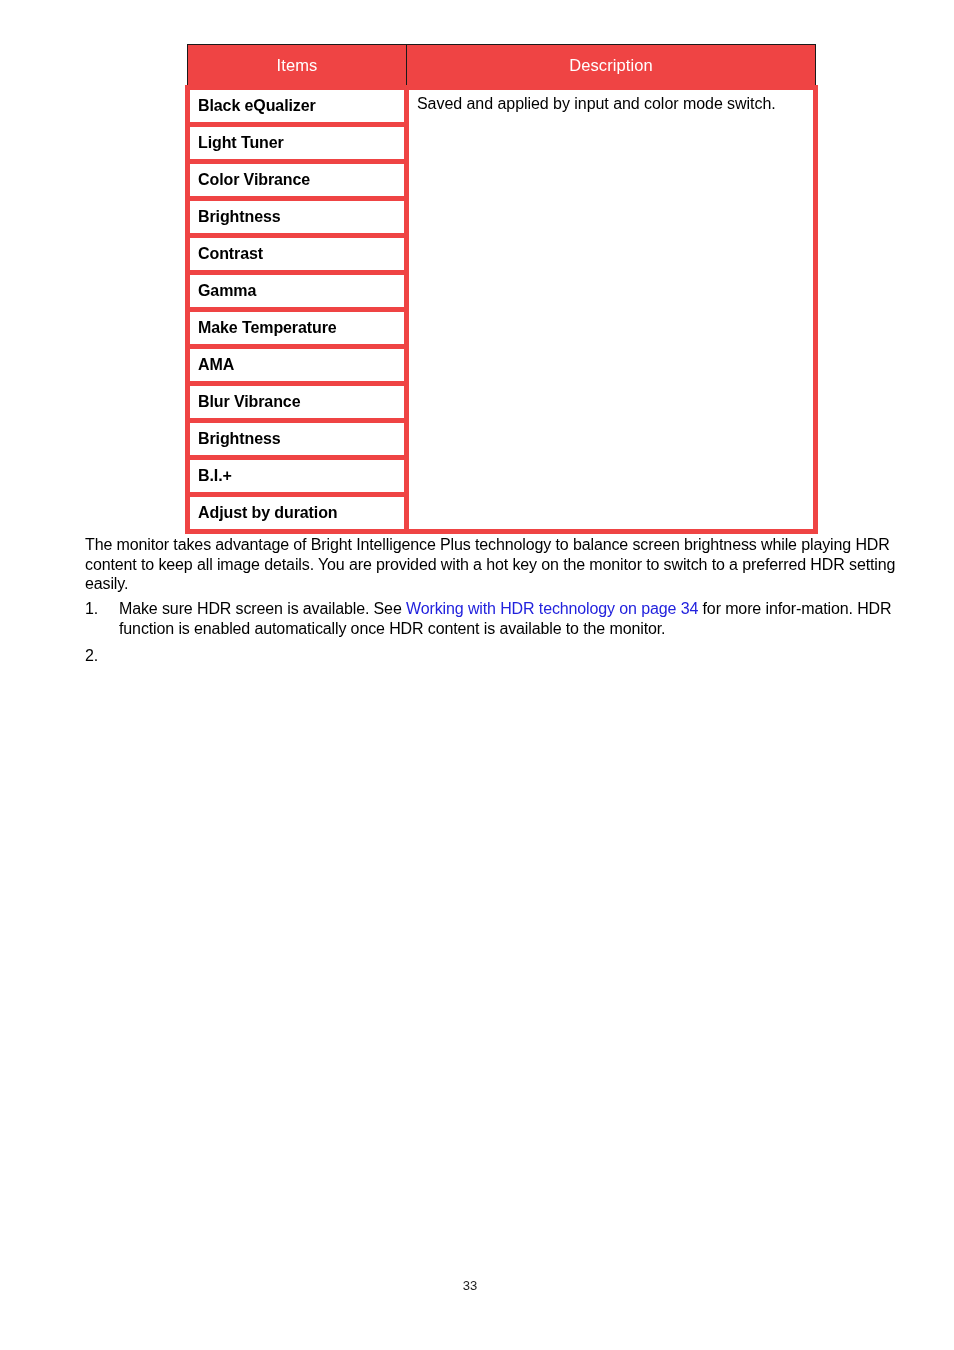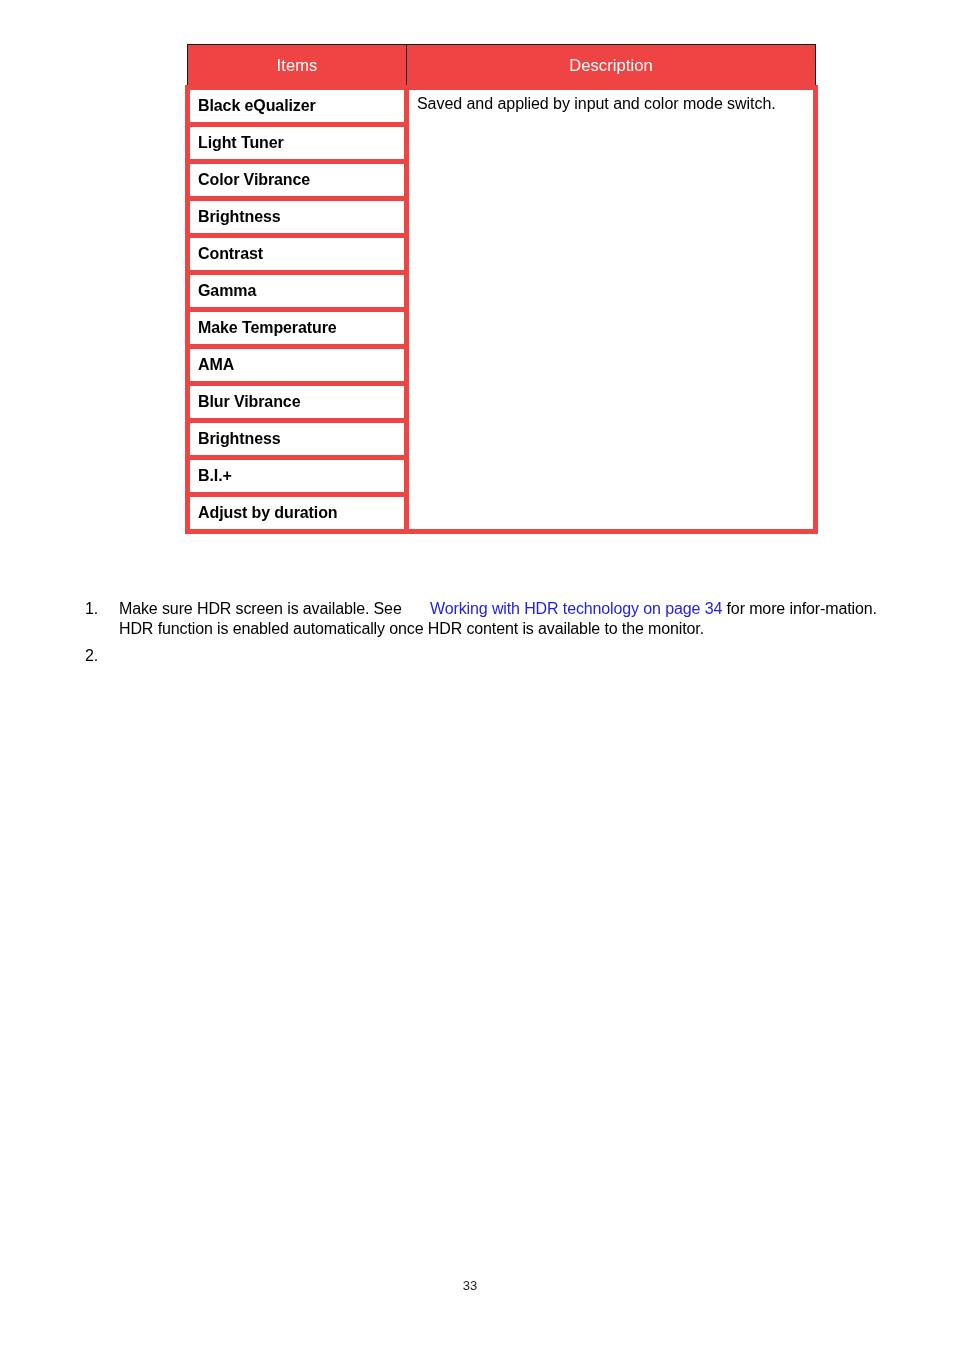--- a/index.html
+++ b/index.html
@@ -115,21 +115,20 @@
   .steps li .num {
     position: absolute;
     left: 0;
     top: 0;
     width: 26px;
     text-align: left;
   }
   .doc-link {
     color: #2222dd;
     text-decoration: none;
-    margin-left: 24px;
   }
 
   
   .page-number {
     position: absolute;
     left: 0;
     top: 1278px;
     width: 940px;
     text-align: center;
     font-size: 13px;
@@ -187,20 +186,21 @@
       <tr>
         <td class="item-cell">B.I.+</td>
       </tr>
       <tr>
         <td class="item-cell">Adjust by duration</td>
       </tr>
     </tbody>
   </table>
 
 
+  <p class="intro-paragraph">The monitor takes advantage of Bright Intelligence Plus technology to balance screen brightness while playing HDR content to keep all image details. You are provided with a hot key on the monitor to switch to a preferred HDR setting easily.</p>
 
   <ol class="steps">
     <li>
       <span class="num">1.</span><span>Make sure HDR screen is available. See </span><a class="doc-link" href="#">Working with HDR technology on page 34</a><span> for more infor-mation. HDR function is enabled automatically once HDR content is available to the monitor.</span>
     </li>
     <li>
       <span class="num">2.</span>
     </li>
   </ol>
 

